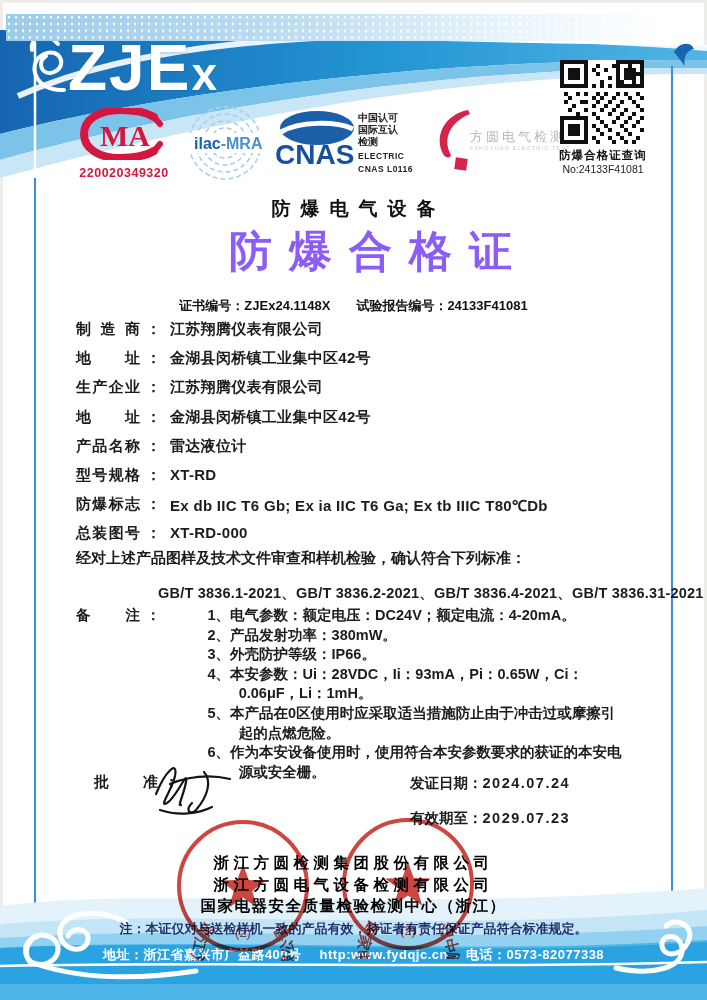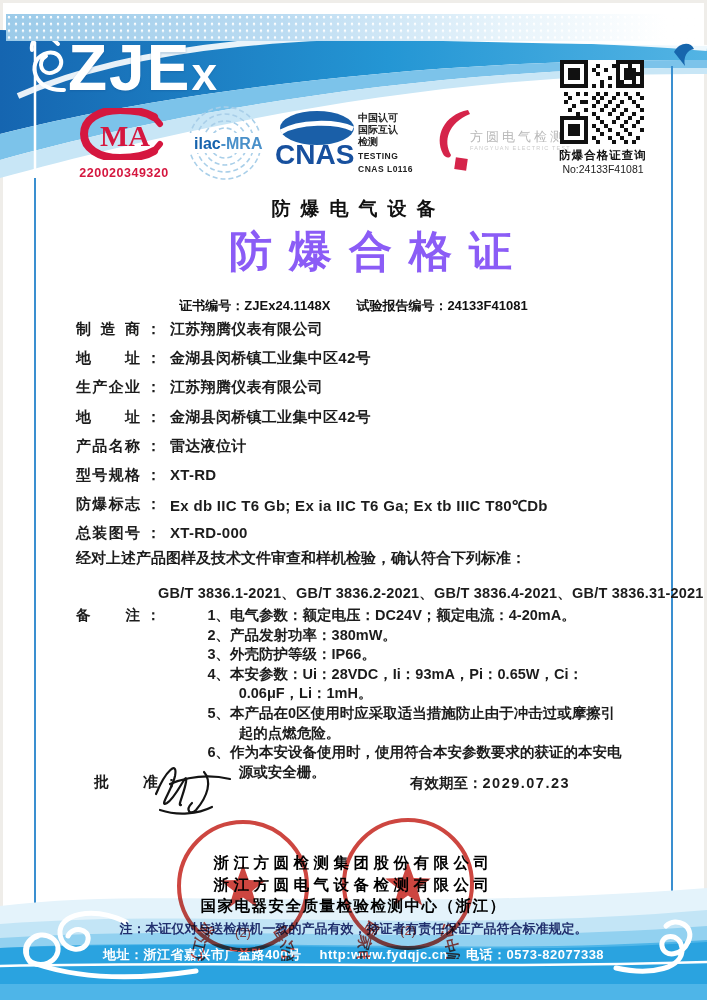--- a/index.html
+++ b/index.html
@@ -129,21 +129,21 @@
     <svg width="82" height="60" viewBox="0 0 82 60">
       <ellipse cx="43" cy="18" rx="37" ry="17" fill="#1a5fa8"></ellipse>
       <path d="M7,22 C25,11 62,11 79,19" fill="none" stroke="#ffffff" stroke-width="5"></path>
       <text x="1" y="54" font-size="28" font-weight="bold" fill="#17509e" letter-spacing="0">CNAS</text>
     </svg>
   </div>
   <div class="abs cnas-side">
     <div>中国认可</div>
     <div>国际互认</div>
     <div>检测</div>
-    <div class="en">TESTING</div>
+    <div class="en">ELECTRIC</div>
     <div class="en">CNAS L0116</div>
   </div>
 
   <div class="abs fy-logo">
     <svg width="56" height="70" viewBox="0 0 56 70">
       <path fill="#d5244a" d="M40,4 C16,9 6,30 15,48 C17,52 22,53 23,49 C15,35 20,17 42,8 Z"></path>
       <rect x="27" y="52" width="12" height="12" fill="#d5244a" transform="rotate(8 33 58)"></rect>
     </svg>
   </div>
   <div class="abs fy-text">方圆电气检测</div>
@@ -251,20 +251,21 @@
   </div>
   <svg class="abs sig" width="96" height="72" viewBox="0 0 96 72">
     <g fill="none" stroke="#141414" stroke-width="2.2" stroke-linecap="round">
       <path d="M10,44 C20,20 32,10 29,26 C26,40 12,58 21,53 C31,47 42,18 40,32 C38,44 31,57 35,55"></path>
       <path d="M24,34 C44,26 62,24 84,29"></path>
       <path d="M58,22 C66,31 62,46 50,60 C44,66 39,60 46,53"></path>
       <path d="M14,60 C32,66 52,64 66,57"></path>
     </g>
   </svg>
   <div class="abs dates">
+    <div class="row"><span>发证日期：</span><span class="val">2024.07.24</span></div>
     <div class="row"><span>有效期至：</span><span class="val">2029.07.23</span></div>
   </div>
 
   <svg class="abs waves" width="707" height="132" viewBox="0 0 707 132">
     <path fill="#e4f3fb" d="M0,38 C160,18 360,46 707,20 L707,132 L0,132 Z"></path>
     <path fill="#c3e5f6" d="M0,56 C200,40 430,66 707,42 L707,132 L0,132 Z"></path>
     <path fill="#92d1f0" d="M0,70 C220,56 440,78 707,58 L707,132 L0,132 Z"></path>
     <path fill="#4eb5e8" d="M0,80 C230,68 460,88 707,72 L707,132 L0,132 Z"></path>
     <path fill="#2aa3e0" d="M0,80 C240,70 470,90 707,74 L707,116 L0,116 Z"></path>
     <path d="M0,98 C240,93 480,101 707,94" fill="none" stroke="#ffffff" stroke-width="2.5"></path>

